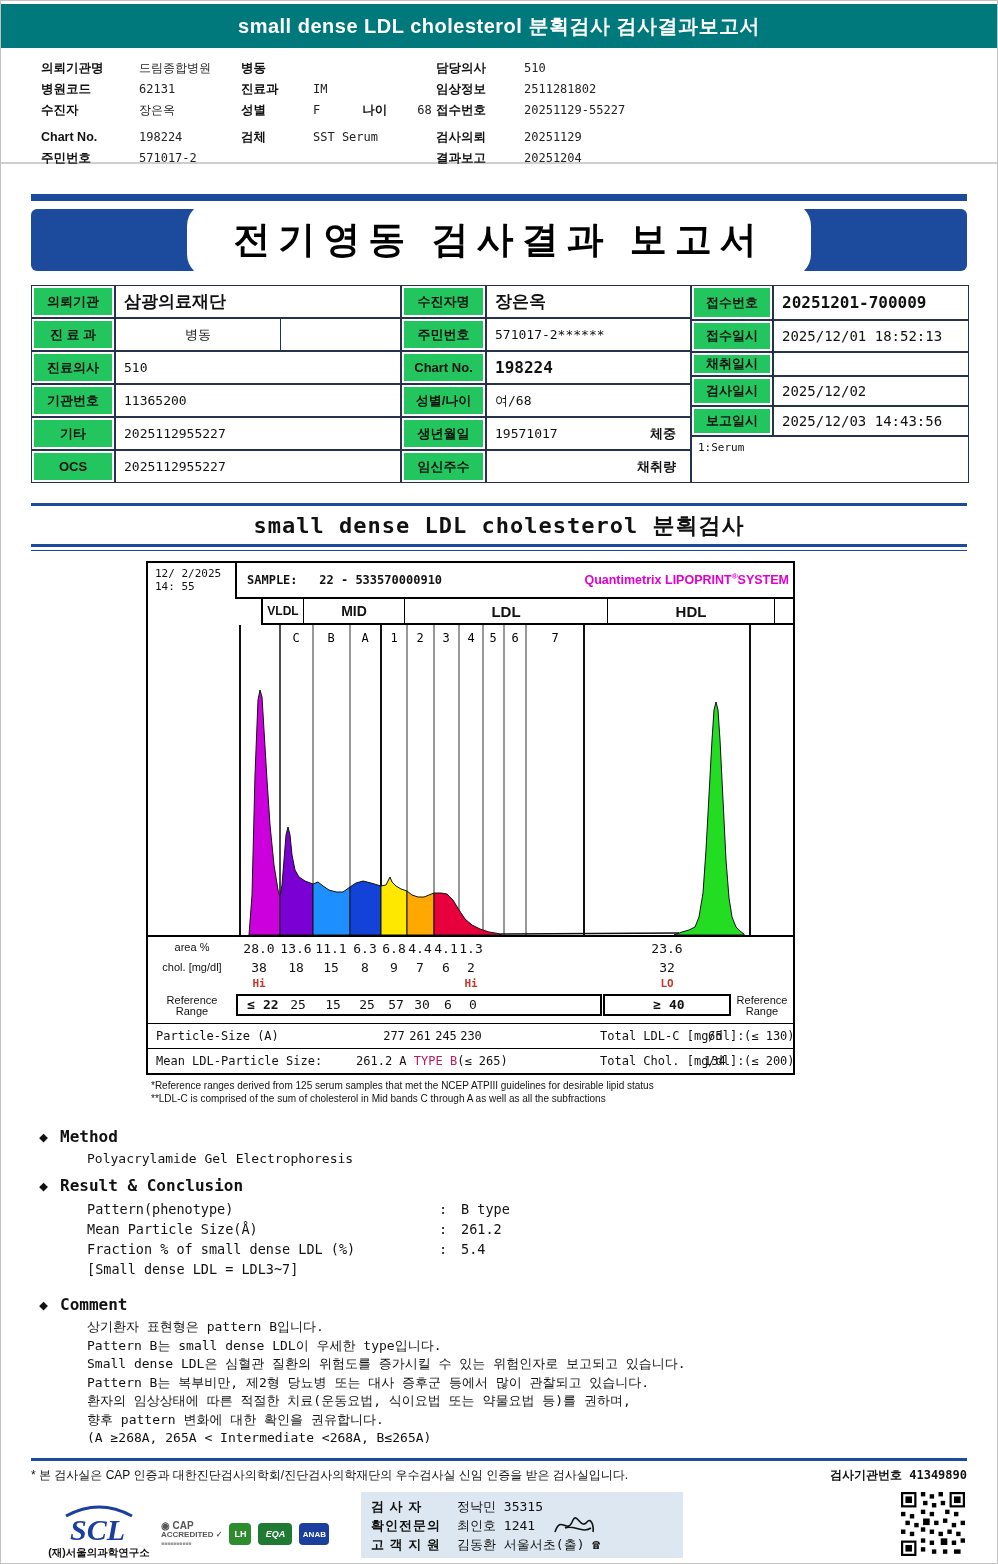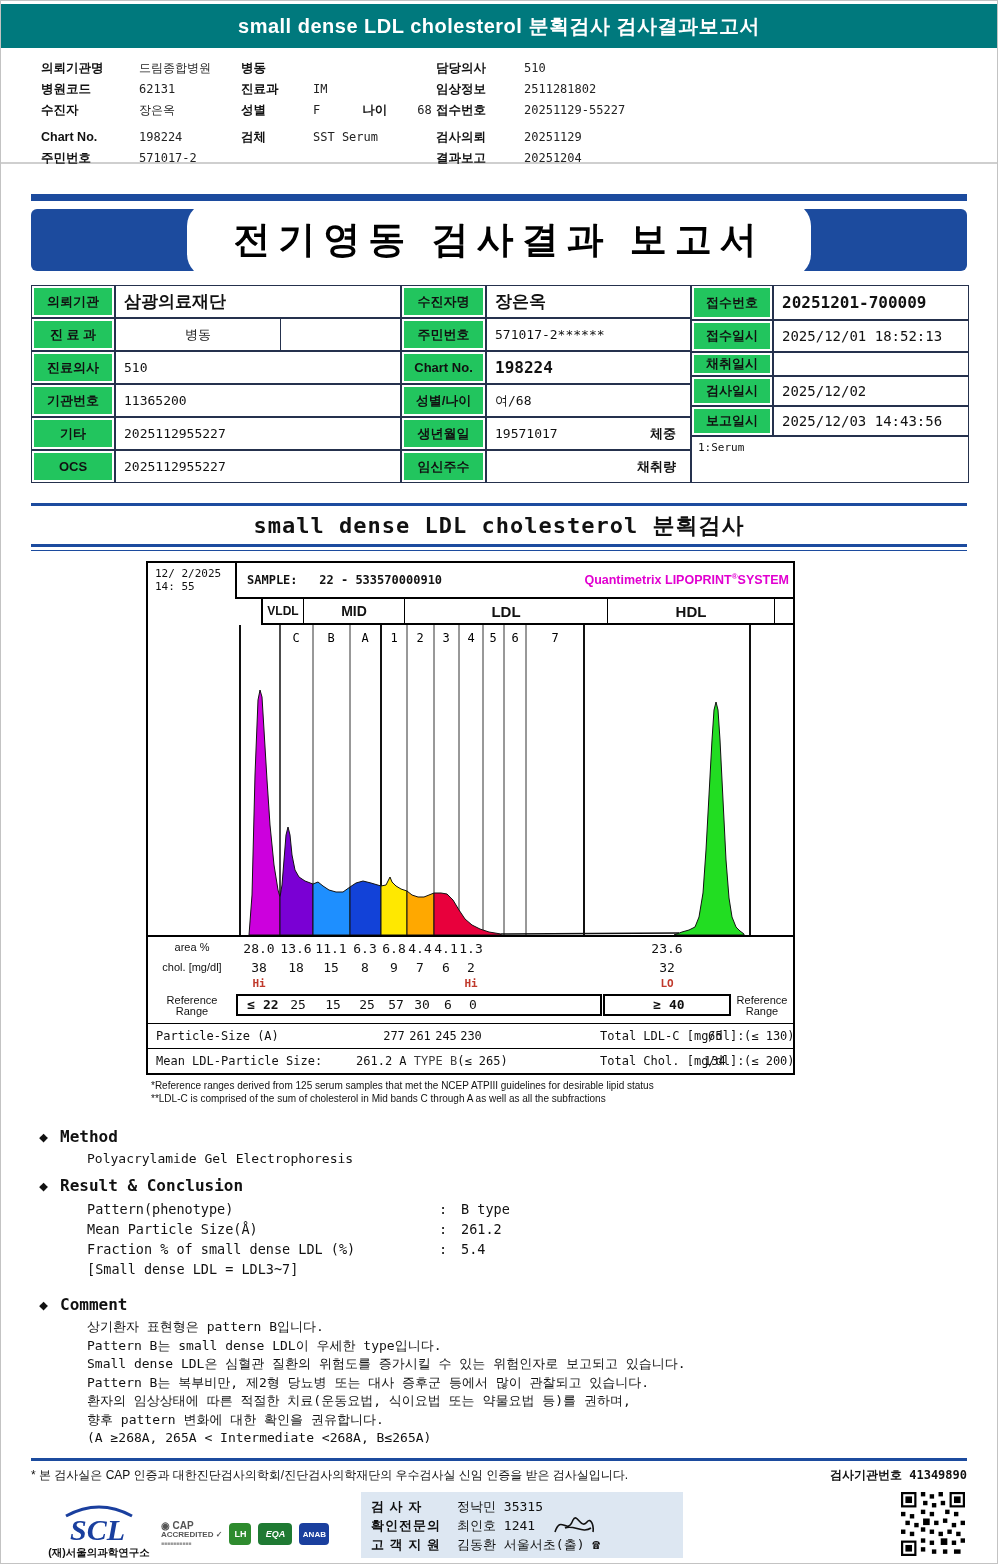--- a/index.html
+++ b/index.html
@@ -61,21 +61,21 @@
   .c-plot{display:flex;border-bottom:2px solid #000;}
   .c-plot .spl{width:91px;} .c-plot .spr{flex:1;}
   .c-row{position:relative;}
   .rl{position:absolute;left:44px;transform:translateX(-50%);font-family:"Liberation Sans",sans-serif;
       font-size:11px;text-align:center;line-height:11px;}
   .fv{position:absolute;transform:translateX(-50%);font-size:13px;white-space:nowrap;}
   .flag{position:absolute;transform:translateX(-50%);font-size:11px;font-weight:bold;color:#c0392b;}
   .refbox{position:absolute;border:2px solid #000;height:22px;top:3px;box-sizing:border-box;}
   .smt{font-size:12px;position:absolute;white-space:nowrap;}
   .c-sep{border-top:1.5px solid #000;}
-  .red{color:#404040;}
+  .red{color:#be185d;}
   .fnotes{margin:4px 0 0 150px;font-size:10px;line-height:13px;font-family:"Liberation Sans",sans-serif;color:#111;}
   
   .blk2{margin:22px 0 0 60px;font-family:"DejaVu Sans Mono",monospace;}
   .h4{display:flex;align-items:center;font-size:16px;font-weight:bold;margin-bottom:4px;}
   .diam{font-size:15px;margin-right:12px;margin-left:-22px;}
   .body13{font-size:13px;line-height:18px;margin-left:26px;}
   .ritem{display:flex;font-size:13.5px;line-height:20px;margin-left:26px;}
   .ritem .rl2{width:352px;} .ritem .rc{width:22px;} 
   .cmt{font-size:13px;line-height:18.5px;margin-left:26px;white-space:nowrap;}
   

